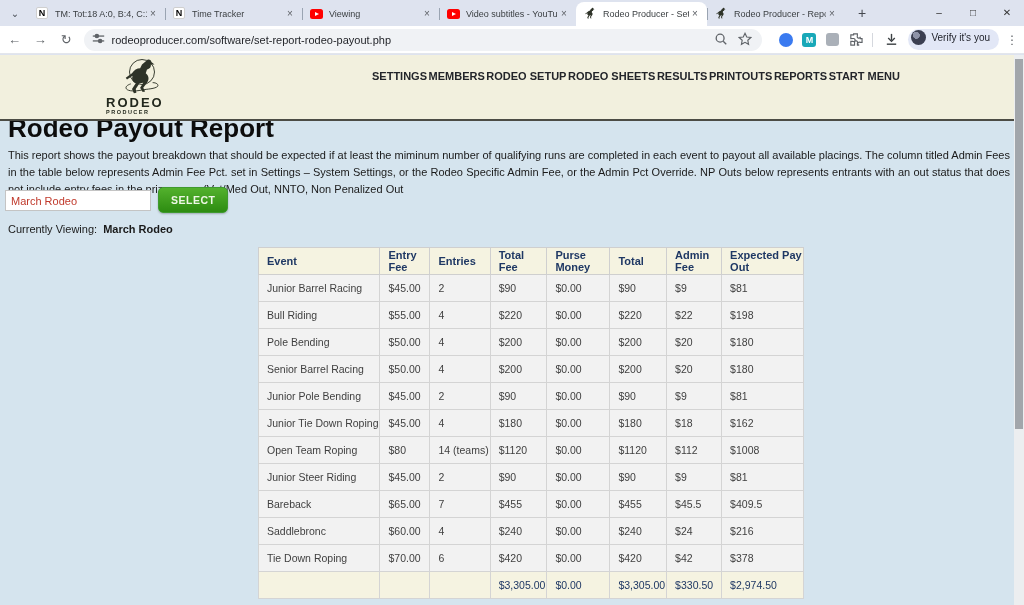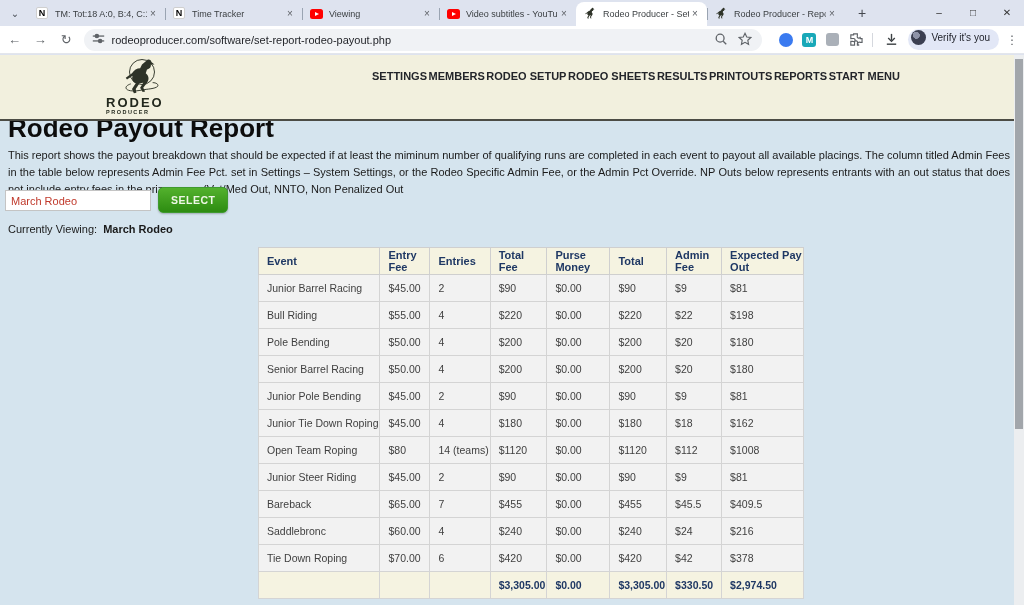--- a/index.html
+++ b/index.html
@@ -93,21 +93,21 @@
 
   .paytable { position:absolute; left:258px; top:126px; border-collapse:collapse; table-layout:fixed; }
   .paytable col:nth-child(1){ width:99px; } .paytable col:nth-child(2){ width:50px; }
   .paytable col:nth-child(3){ width:52px; } .paytable col:nth-child(4){ width:49px; }
   .paytable col:nth-child(5){ width:63px; } .paytable col:nth-child(6){ width:50px; }
   .paytable col:nth-child(7){ width:55px; } .paytable col:nth-child(8){ width:82px; }
   .paytable th { height:26px; background:#f5f3e1; color:#1f3864; font-size:11px; font-weight:bold;
     text-align:left; padding-left:8px; border:1px solid #cfcfcf; }
   .paytable td { height:27px; background:#f2f2f2; color:#3f3f3f; font-size:10.5px;
     padding-left:8px; border:1px solid #d4d4d4; white-space:nowrap; overflow:hidden; }
-  .paytable tfoot td { height:27px; background:#f5f3e1; color:#1f3864; font-weight:bold; }
+  .paytable tfoot td { height:27px; background:#f5f3e1; color:#1f3864; font-weight:normal; }
 
   .scrollbar { position:absolute; right:0; top:0; bottom:0; width:10px; background:#eceef0; z-index:9; }
   .scroll-thumb { position:absolute; left:1px; width:8px; top:4px; height:370px; background:#a2a6ab; }
 </style>
 </head>
 <body>
 
 <div class="browser">
 
   <div class="tabstrip">

